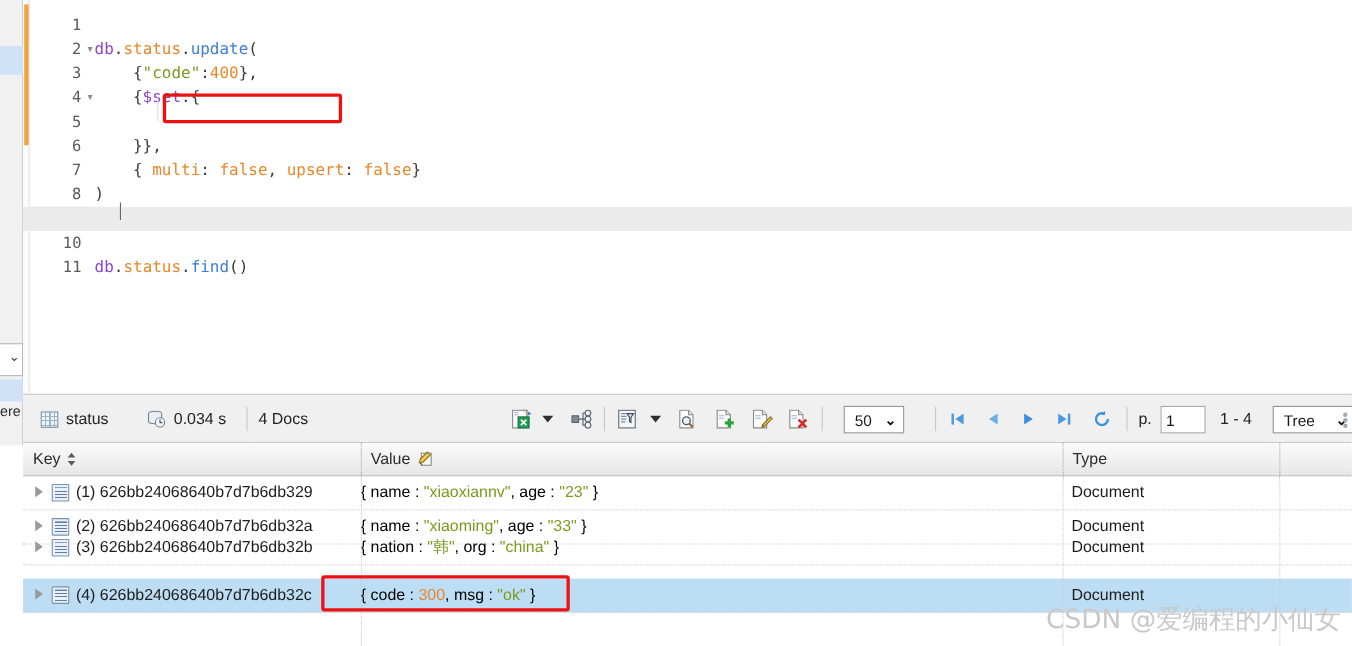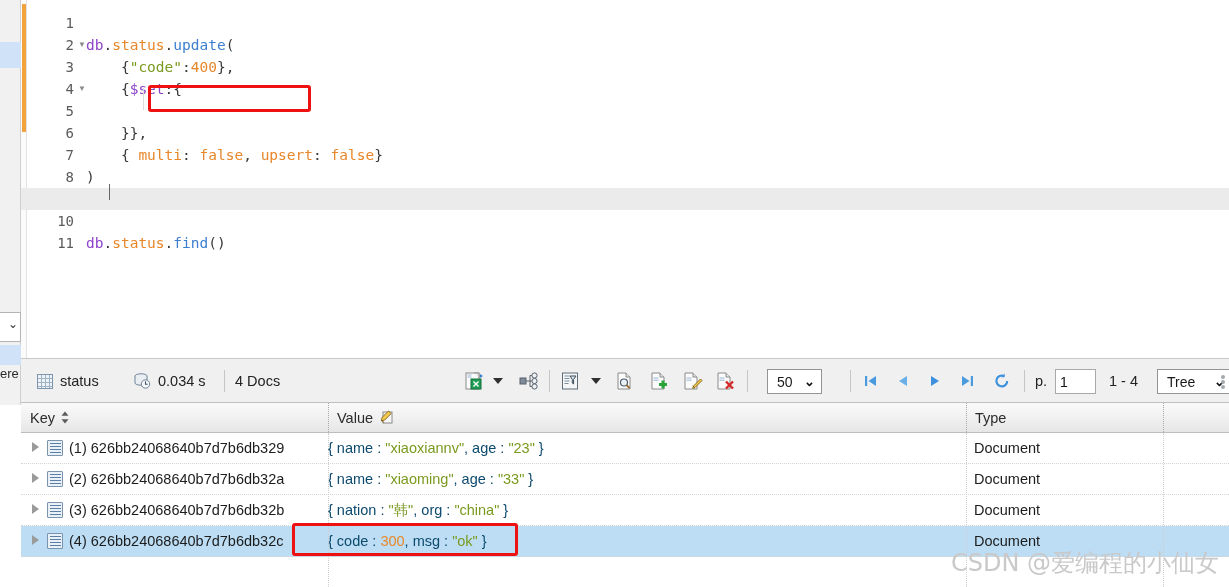--- a/index.html
+++ b/index.html
@@ -268,21 +268,21 @@
     height: 31px; line-height: 31px;
     white-space: nowrap;
   }
   .col-div {
     position: absolute; top: 0;
     width: 0; height: 184px;
     border-left: 1px dotted #cdcdcd;
   }
   .v-str { color: #7a9a1e; }
   .v-num { color: #e8872a; }
-  .v-pl  { color: #0c4a6e; }
+  .v-pl  { color: #000000; }
 
   
   .watermark {
     position: absolute; right: 10px; bottom: 8px;
     font-size: 24px;
     color: #c9c9c9;
     white-space: nowrap;
     font-family: "DejaVu Sans", sans-serif;
   }
 </style>
@@ -528,21 +528,21 @@
           <div class="valcell"><span class="v-pl">{ name : </span><span class="v-str">"xiaoxiannv"</span><span class="v-pl">, age : </span><span class="v-str">"23"</span><span class="v-pl"> }</span></div>
           <div class="typecell">Document</div>
         </div>
         <div class="row" style="top: 61px;">
           <div class="expander"></div>
           <div class="doc-ico"></div>
           <div class="keycell">(2) 626bb24068640b7d7b6db32a</div>
           <div class="valcell"><span class="v-pl">{ name : </span><span class="v-str">"xiaoming"</span><span class="v-pl">, age : </span><span class="v-str">"33"</span><span class="v-pl"> }</span></div>
           <div class="typecell">Document</div>
         </div>
-        <div class="row" style="top: 92px;">
+        <div class="row" style="top: 80px;">
           <div class="expander"></div>
           <div class="doc-ico"></div>
           <div class="keycell">(3) 626bb24068640b7d7b6db32b</div>
           <div class="valcell"><span class="v-pl">{ nation : </span><span class="v-str">"韩"</span><span class="v-pl">, org : </span><span class="v-str">"china"</span><span class="v-pl"> }</span></div>
           <div class="typecell">Document</div>
         </div>
         <div class="row sel" style="top: 123px;">
           <div class="expander"></div>
           <div class="doc-ico"></div>
           <div class="keycell">(4) 626bb24068640b7d7b6db32c</div>

